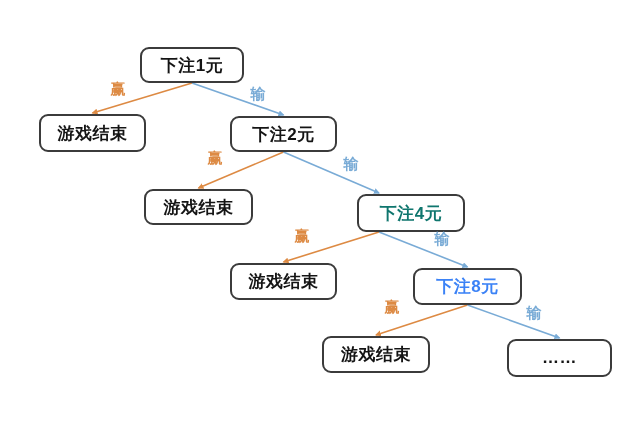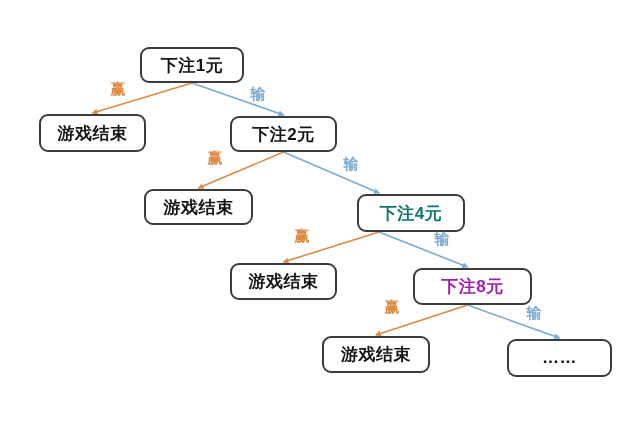--- a/index.html
+++ b/index.html
@@ -79,21 +79,21 @@
       </div>
       <div class="node" style="left: 144px; top: 189px; width: 109px; height: 36px; border-color: rgb(59, 59, 59); color: rgb(20, 20, 20);">
         <span>游戏结束</span>
       </div>
       <div class="node" style="left: 325px; top: 194px; width: 108px; height: 38px; border-color: rgb(59, 59, 59); color: #0f766e; margin-left: 32px;">
         <span>下注4元</span>
       </div>
       <div class="node" style="left: 230px; top: 263px; width: 107px; height: 37px; border-color: rgb(59, 59, 59); color: rgb(20, 20, 20);">
         <span>游戏结束</span>
       </div>
-      <div class="node" style="left: 413px; top: 268px; width: 119px; height: 37px; border-color: rgb(59, 59, 59); color: #a21caf;">
+      <div class="node" style="left: 413px; top: 268px; width: 109px; height: 37px; border-color: rgb(59, 59, 59); color: #3b82f6;">
         <span>下注8元</span>
       </div>
       <div class="node" style="left: 322px; top: 336px; width: 108px; height: 37px; border-color: rgb(59, 59, 59); color: rgb(20, 20, 20);">
         <span>游戏结束</span>
       </div>
       <div class="node" style="left: 507px; top: 339px; width: 105px; height: 38px; border-color: rgb(59, 59, 59); color: rgb(20, 20, 20);">
         <span>……</span>
       </div>
     </div>
   <div id="labels-layer">

